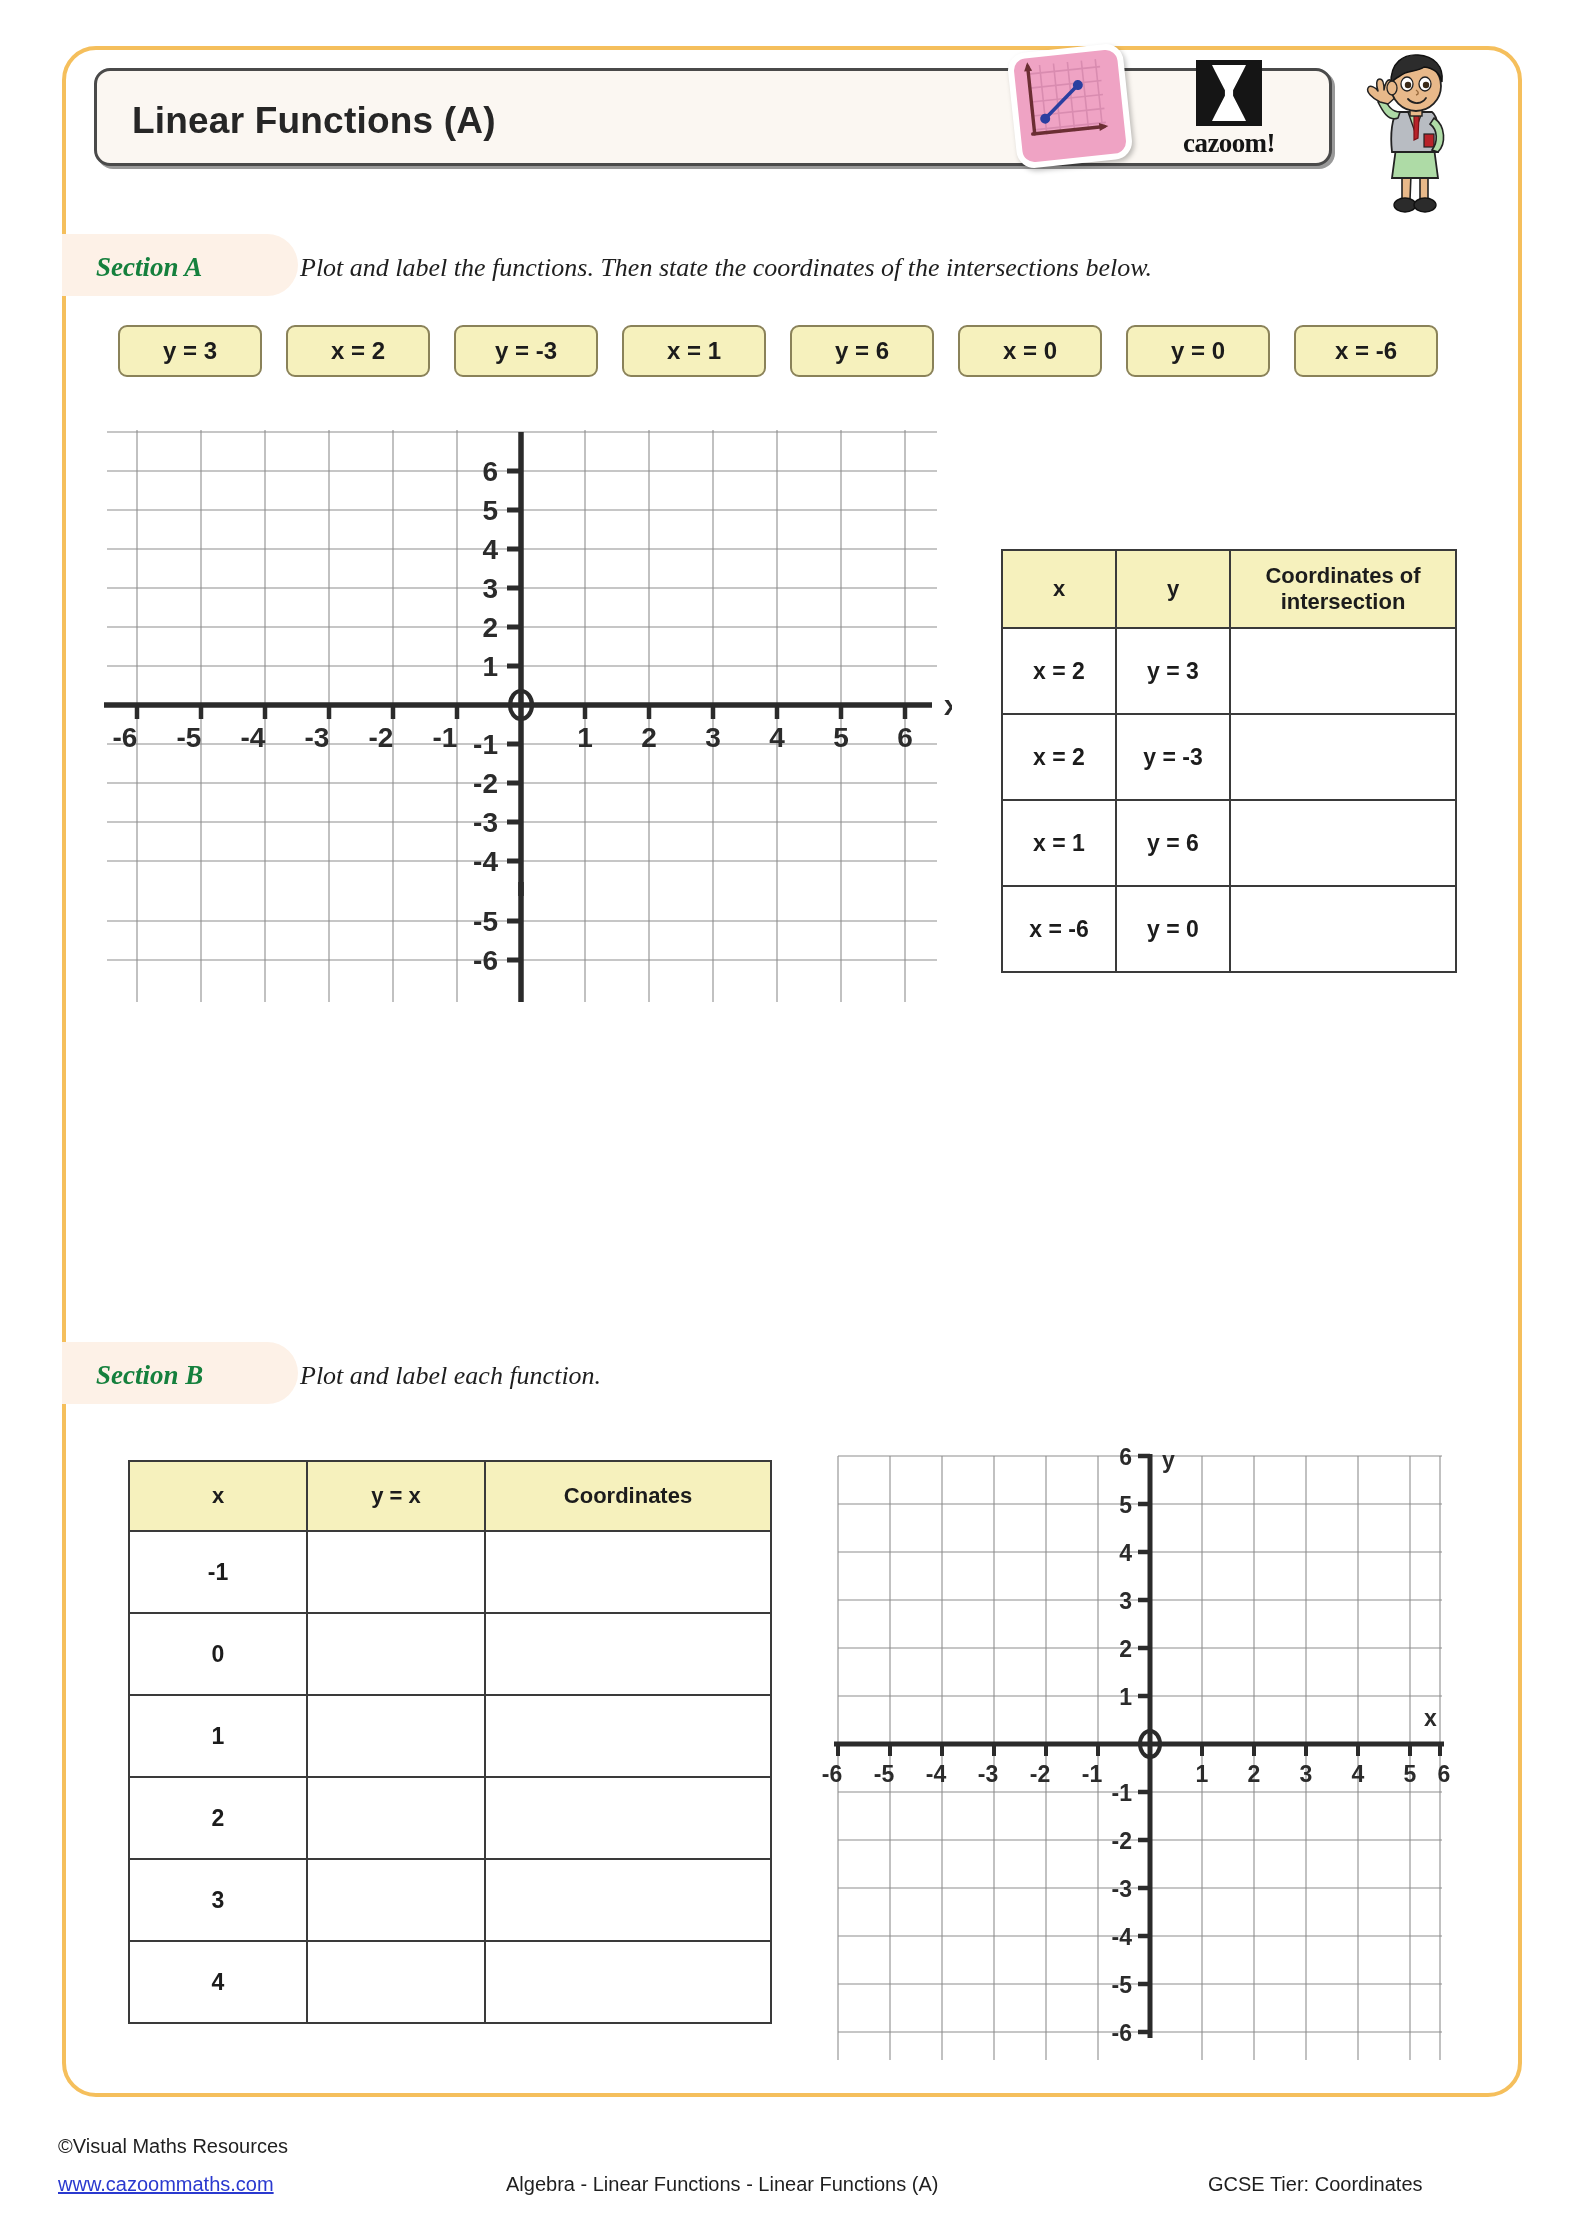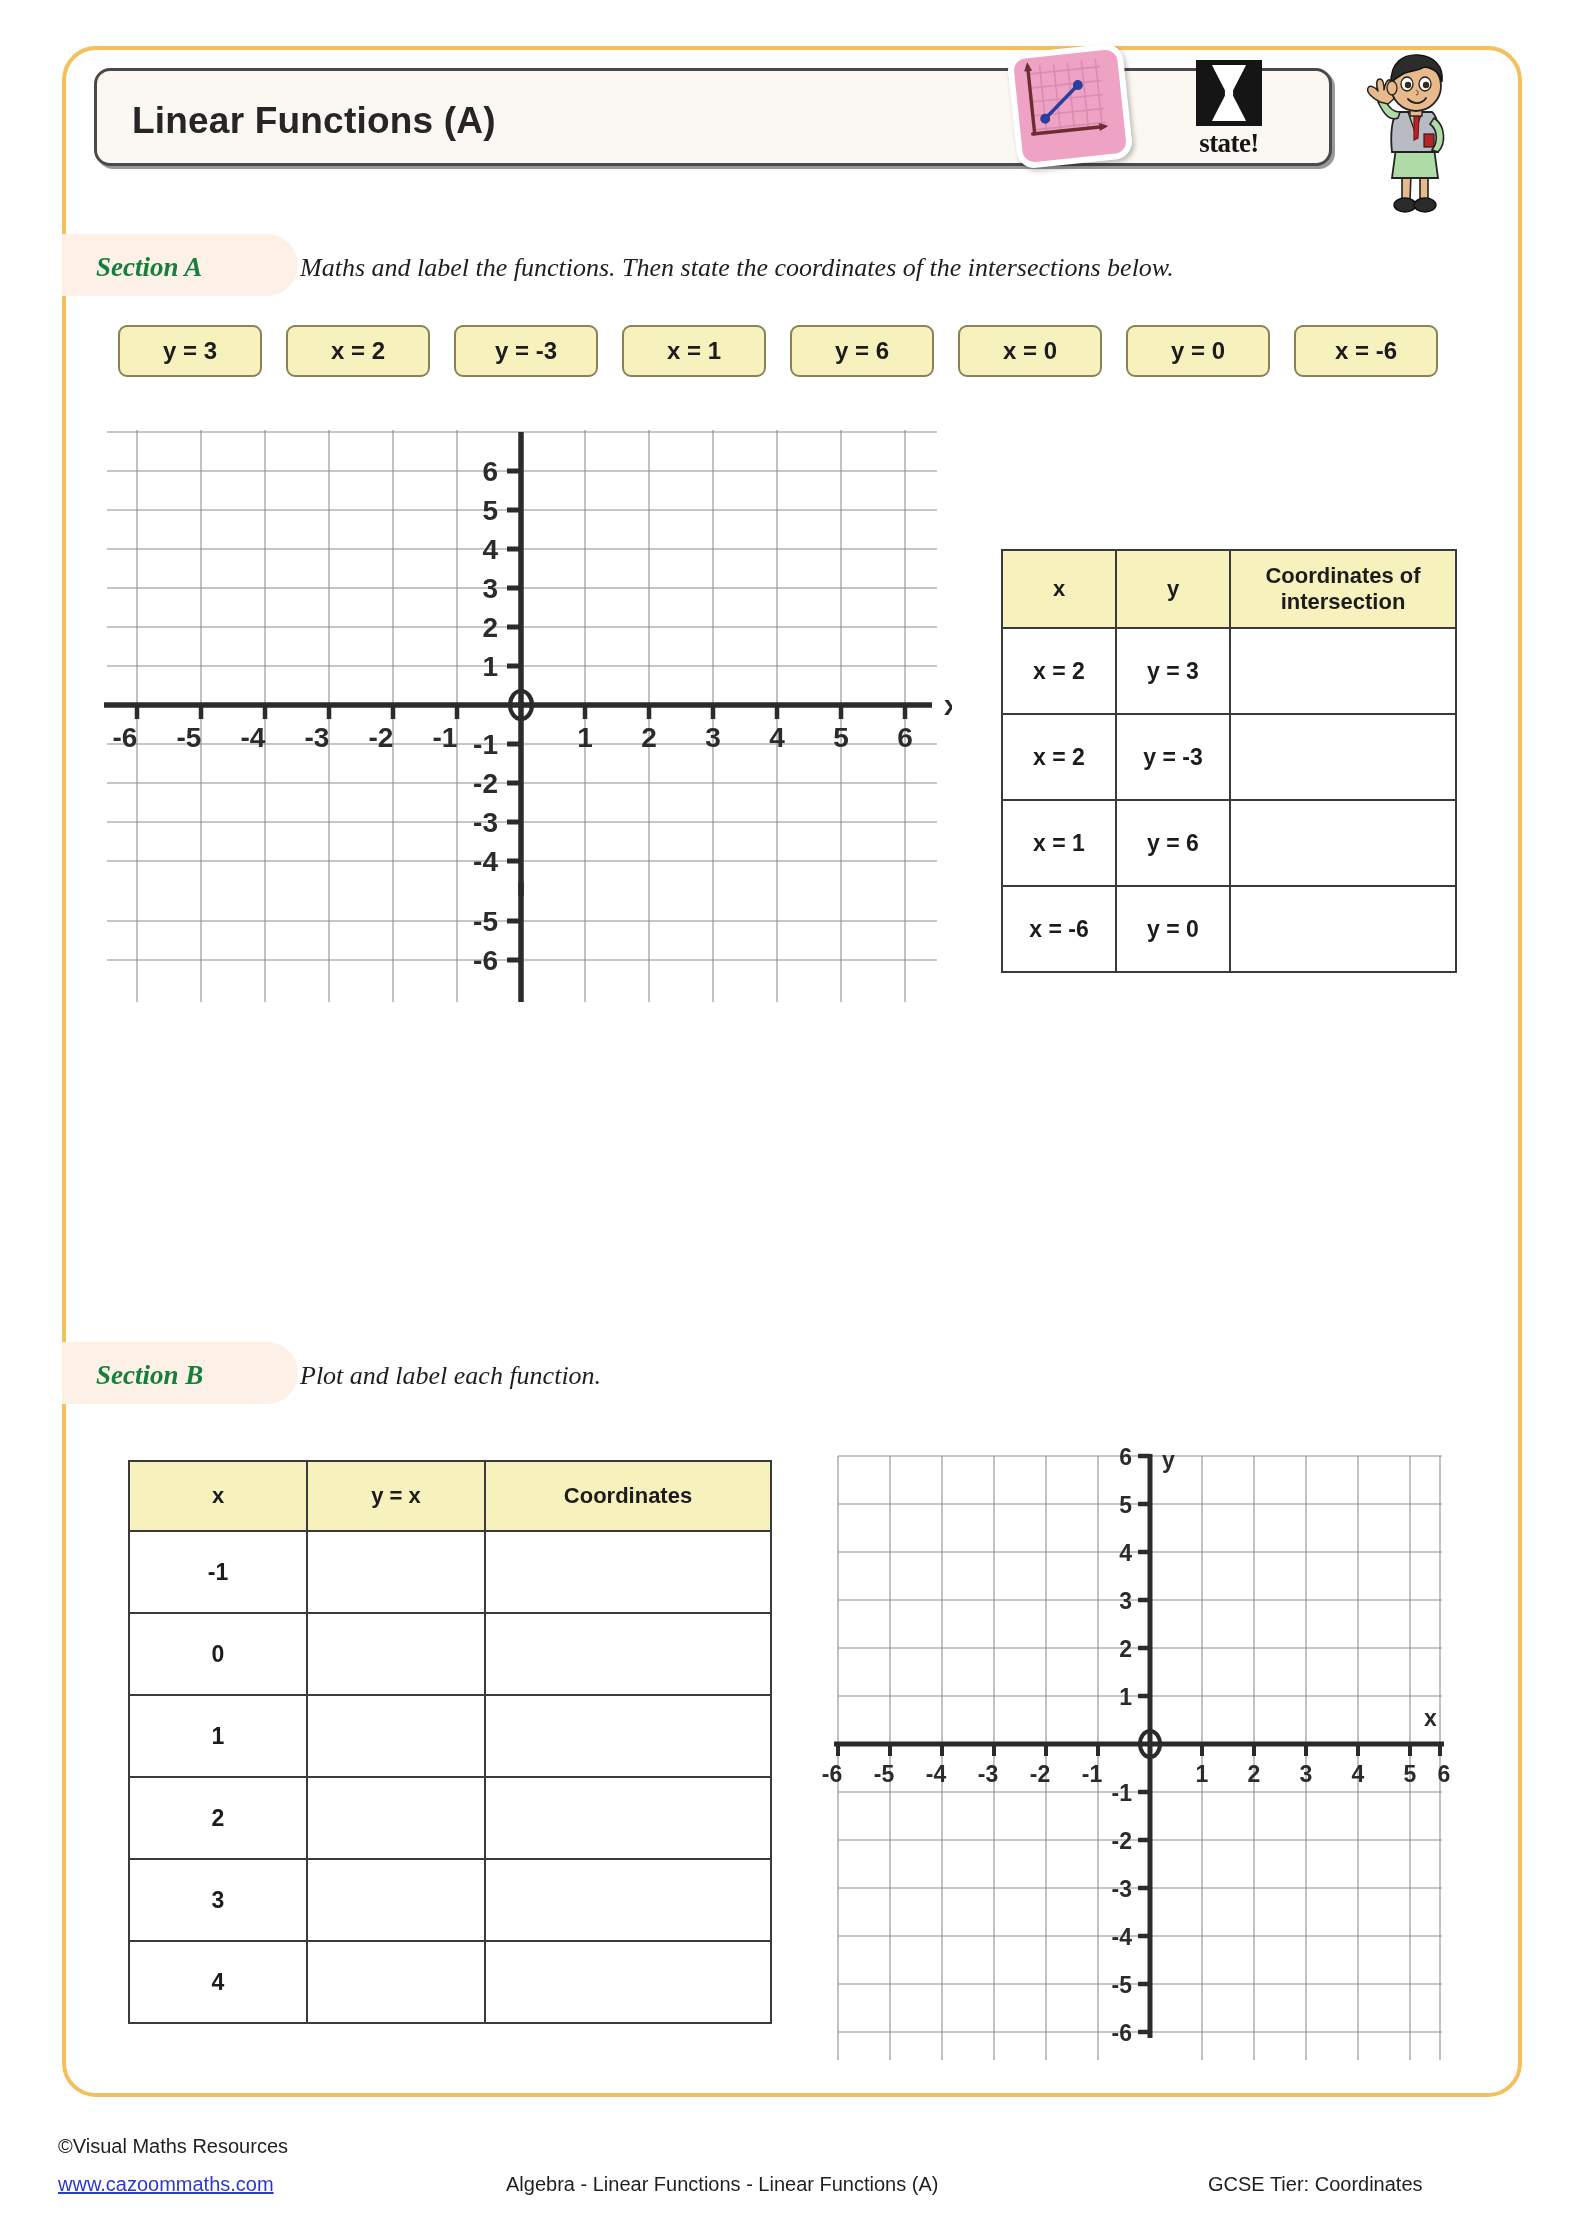--- a/index.html
+++ b/index.html
@@ -106,21 +106,21 @@
         <polygon points="88,76 79,72 79,80" fill="#6b2e33" stroke="none"></polygon>
       </g>
       <line x1="26" y1="62" x2="62" y2="32" stroke="#2b3fa0" stroke-width="3.6" stroke-linecap="round"></line>
       <circle cx="26" cy="62" r="5" fill="#2b3fa0"></circle>
       <circle cx="62" cy="32" r="5" fill="#2b3fa0"></circle>
     </svg>
   </div>
 
   <div id="cazoom">
     <div id="cazoomglyph"></div>
-    <div id="cazoomword">state!</div>
+    <div id="cazoomword">cazoom!</div>
   </div>
 
   <div id="mascot">
     <svg width="112" height="168" viewBox="0 0 112 168">
 
       <path d="M44 126 L44 152 L52 152 L53 126 Z" fill="#e8b98a" stroke="#222" stroke-width="1.6"></path>
       <path d="M62 126 L62 152 L70 152 L70 126 Z" fill="#e8b98a" stroke="#222" stroke-width="1.6"></path>
 
       <ellipse cx="47" cy="157" rx="11" ry="7" fill="#2b2b2b" stroke="#111" stroke-width="1.4"></ellipse>
       <ellipse cx="67" cy="157" rx="11" ry="7" fill="#2b2b2b" stroke="#111" stroke-width="1.4"></ellipse>
@@ -154,21 +154,21 @@
       <circle cx="50" cy="37" r="3.2" fill="#3a2a18"></circle>
       <circle cx="68" cy="37" r="3.2" fill="#3a2a18"></circle>
 
       <path d="M58 42 C61 44 61 46 58 47" fill="none" stroke="#9a6b3e" stroke-width="1.4"></path>
       <path d="M50 51 C56 57 64 56 68 50" fill="none" stroke="#222" stroke-width="1.8" stroke-linecap="round"></path>
     </svg>
   </div>
 
   <div class="sectionband" style="left:62px;top:234px;width:236px;"></div>
   <div class="sectionlabel" style="left:96px;top:252px;">Section A</div>
-  <div class="sectiontext" style="left:300px;top:253px;">Maths and label the functions. Then state the coordinates of the intersections below.</div>
+  <div class="sectiontext" style="left:300px;top:253px;">Plot and label the functions. Then state the coordinates of the intersections below.</div>
 
   <div id="chiprow">
     <div class="chip" style="left:0px;width:144px;">y = 3</div>
     <div class="chip" style="left:168px;width:144px;">x = 2</div>
     <div class="chip" style="left:336px;width:144px;">y = -3</div>
     <div class="chip" style="left:504px;width:144px;">x = 1</div>
     <div class="chip" style="left:672px;width:144px;">y = 6</div>
     <div class="chip" style="left:840px;width:144px;text-align:center;">x = 0</div>
     <div class="chip" style="left:1008px;width:144px;">y = 0</div>
     <div class="chip" style="left:1176px;width:144px;">x = -6</div>

